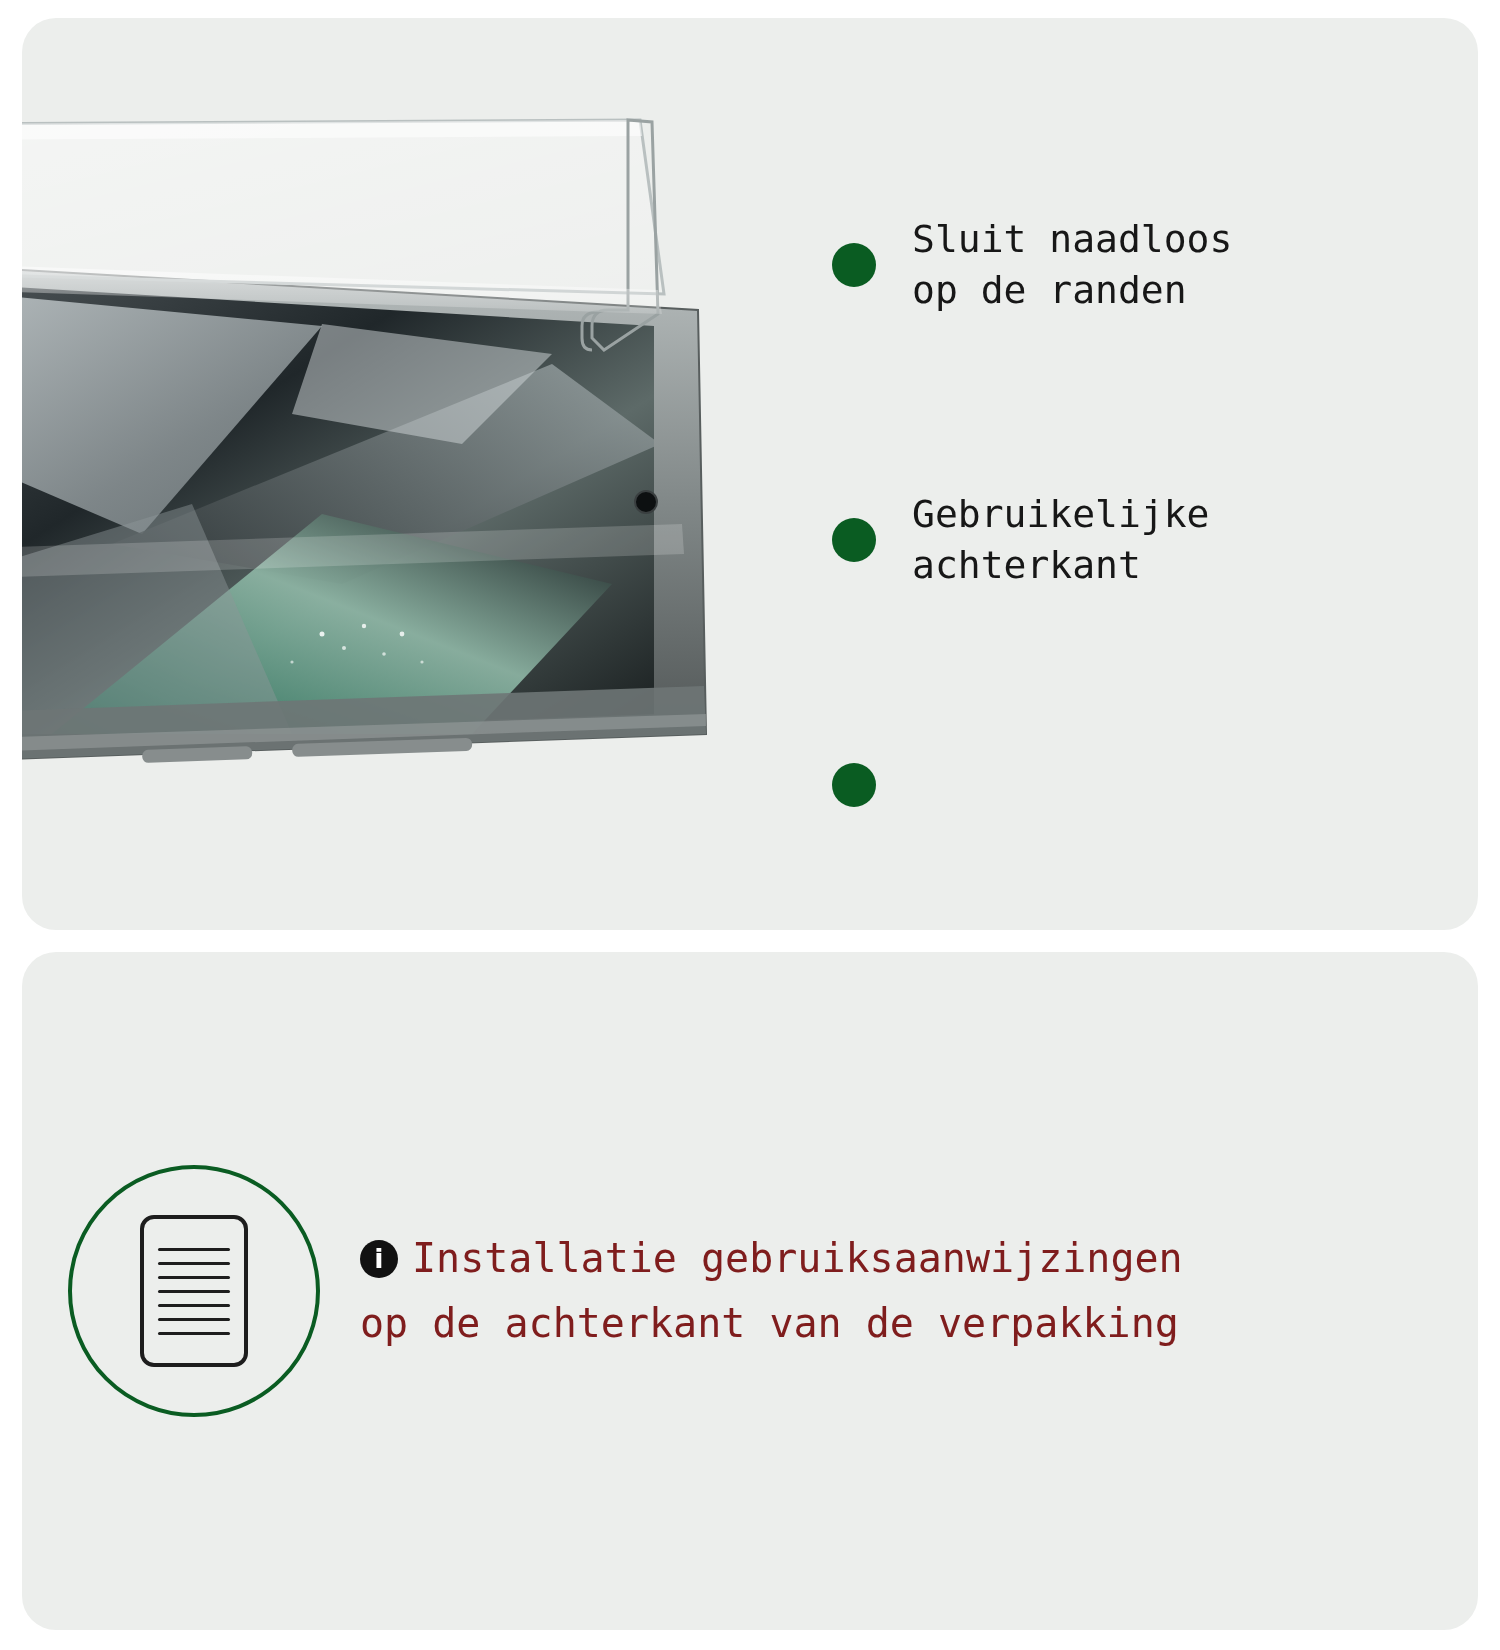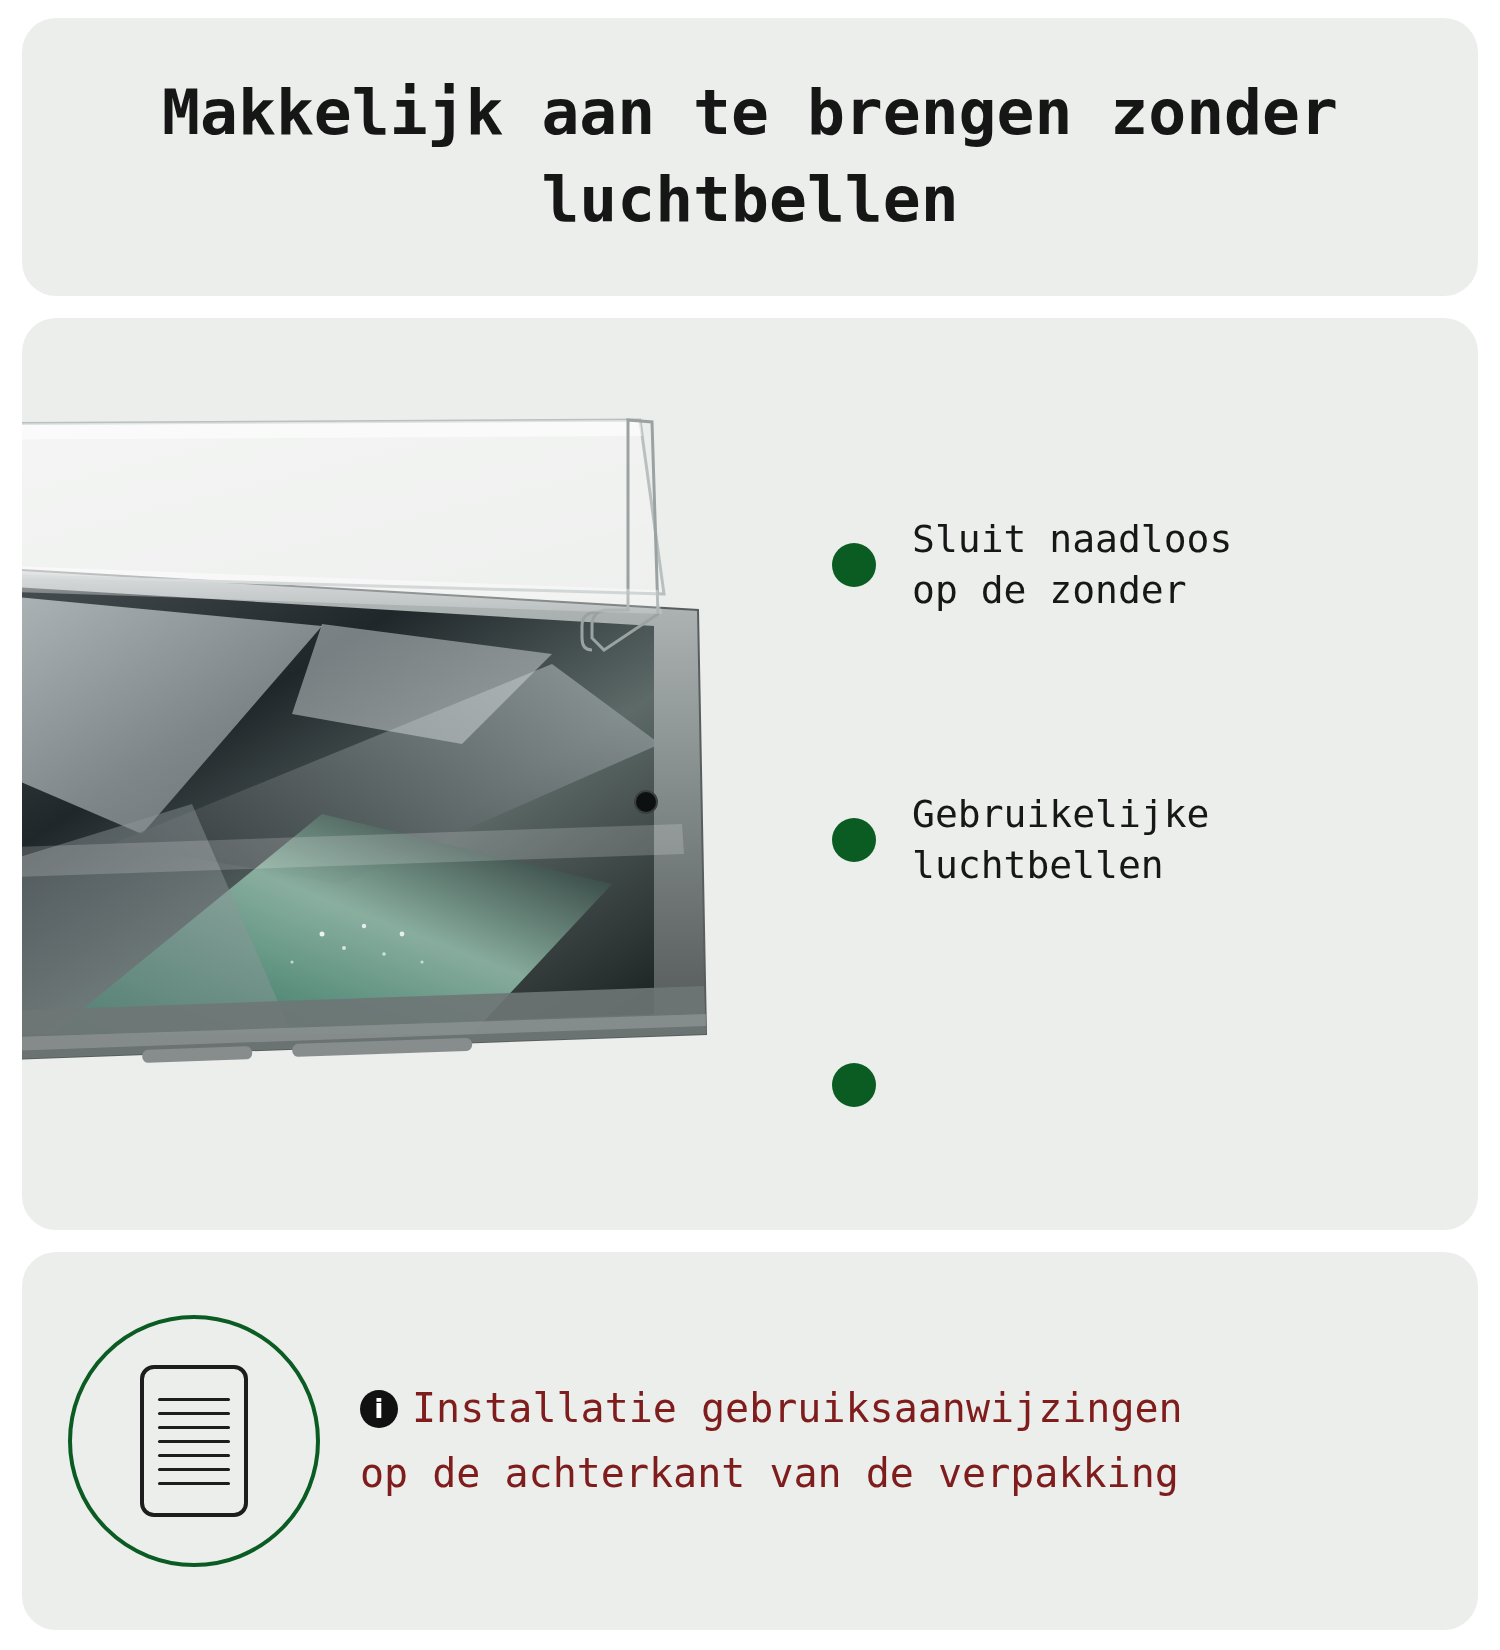--- a/index.html
+++ b/index.html
@@ -167,23 +167,20 @@
   }
   .footer-text.second {
     margin-top: 8px;
   }
 </style>
 </head>
 <body>
 
 <div class="page">
 
-  <section class="panel-headline">
-    <h1 class="headline-text">Makkelijk aan te brengen zonder luchtbellen</h1>
-  </section>
 
   <section class="panel-product">
 
     <div class="product-visual">
       <svg width="780" height="720" viewBox="0 0 780 720" xmlns="http://www.w3.org/2000/svg" aria-hidden="true">
         <defs>
           <linearGradient id="wallG" x1="0" y1="0" x2="1" y2="1">
             <stop offset="0%" stop-color="#4f5659"></stop>
             <stop offset="35%" stop-color="#20272a"></stop>
             <stop offset="62%" stop-color="#5d6a68"></stop>
@@ -253,26 +250,26 @@
         <polygon points="-40,150 666,176 670,200 -40,176" fill="url(#sheetFade)"></polygon>
 
         <polygon points="-62,436 690,410 692,440 -62,466" fill="#ffffff" opacity="0.18"></polygon>
       </svg>
     </div>
 
     <div class="bullets">
       <div class="bullet">
         <span class="bullet-dot"></span>
         <span class="bullet-text">Sluit naadloos
-op de zonder</span>
+op de randen</span>
       </div>
       <div class="bullet">
         <span class="bullet-dot"></span>
         <span class="bullet-text">Gebruikelijke
-luchtbellen</span>
+achterkant</span>
       </div>
       <div class="bullet">
         <span class="bullet-dot"></span>
       </div>
     </div>
   </section>
 
   <section class="panel-footer">
     <div class="manual-badge">
       <div class="manual-doc">

